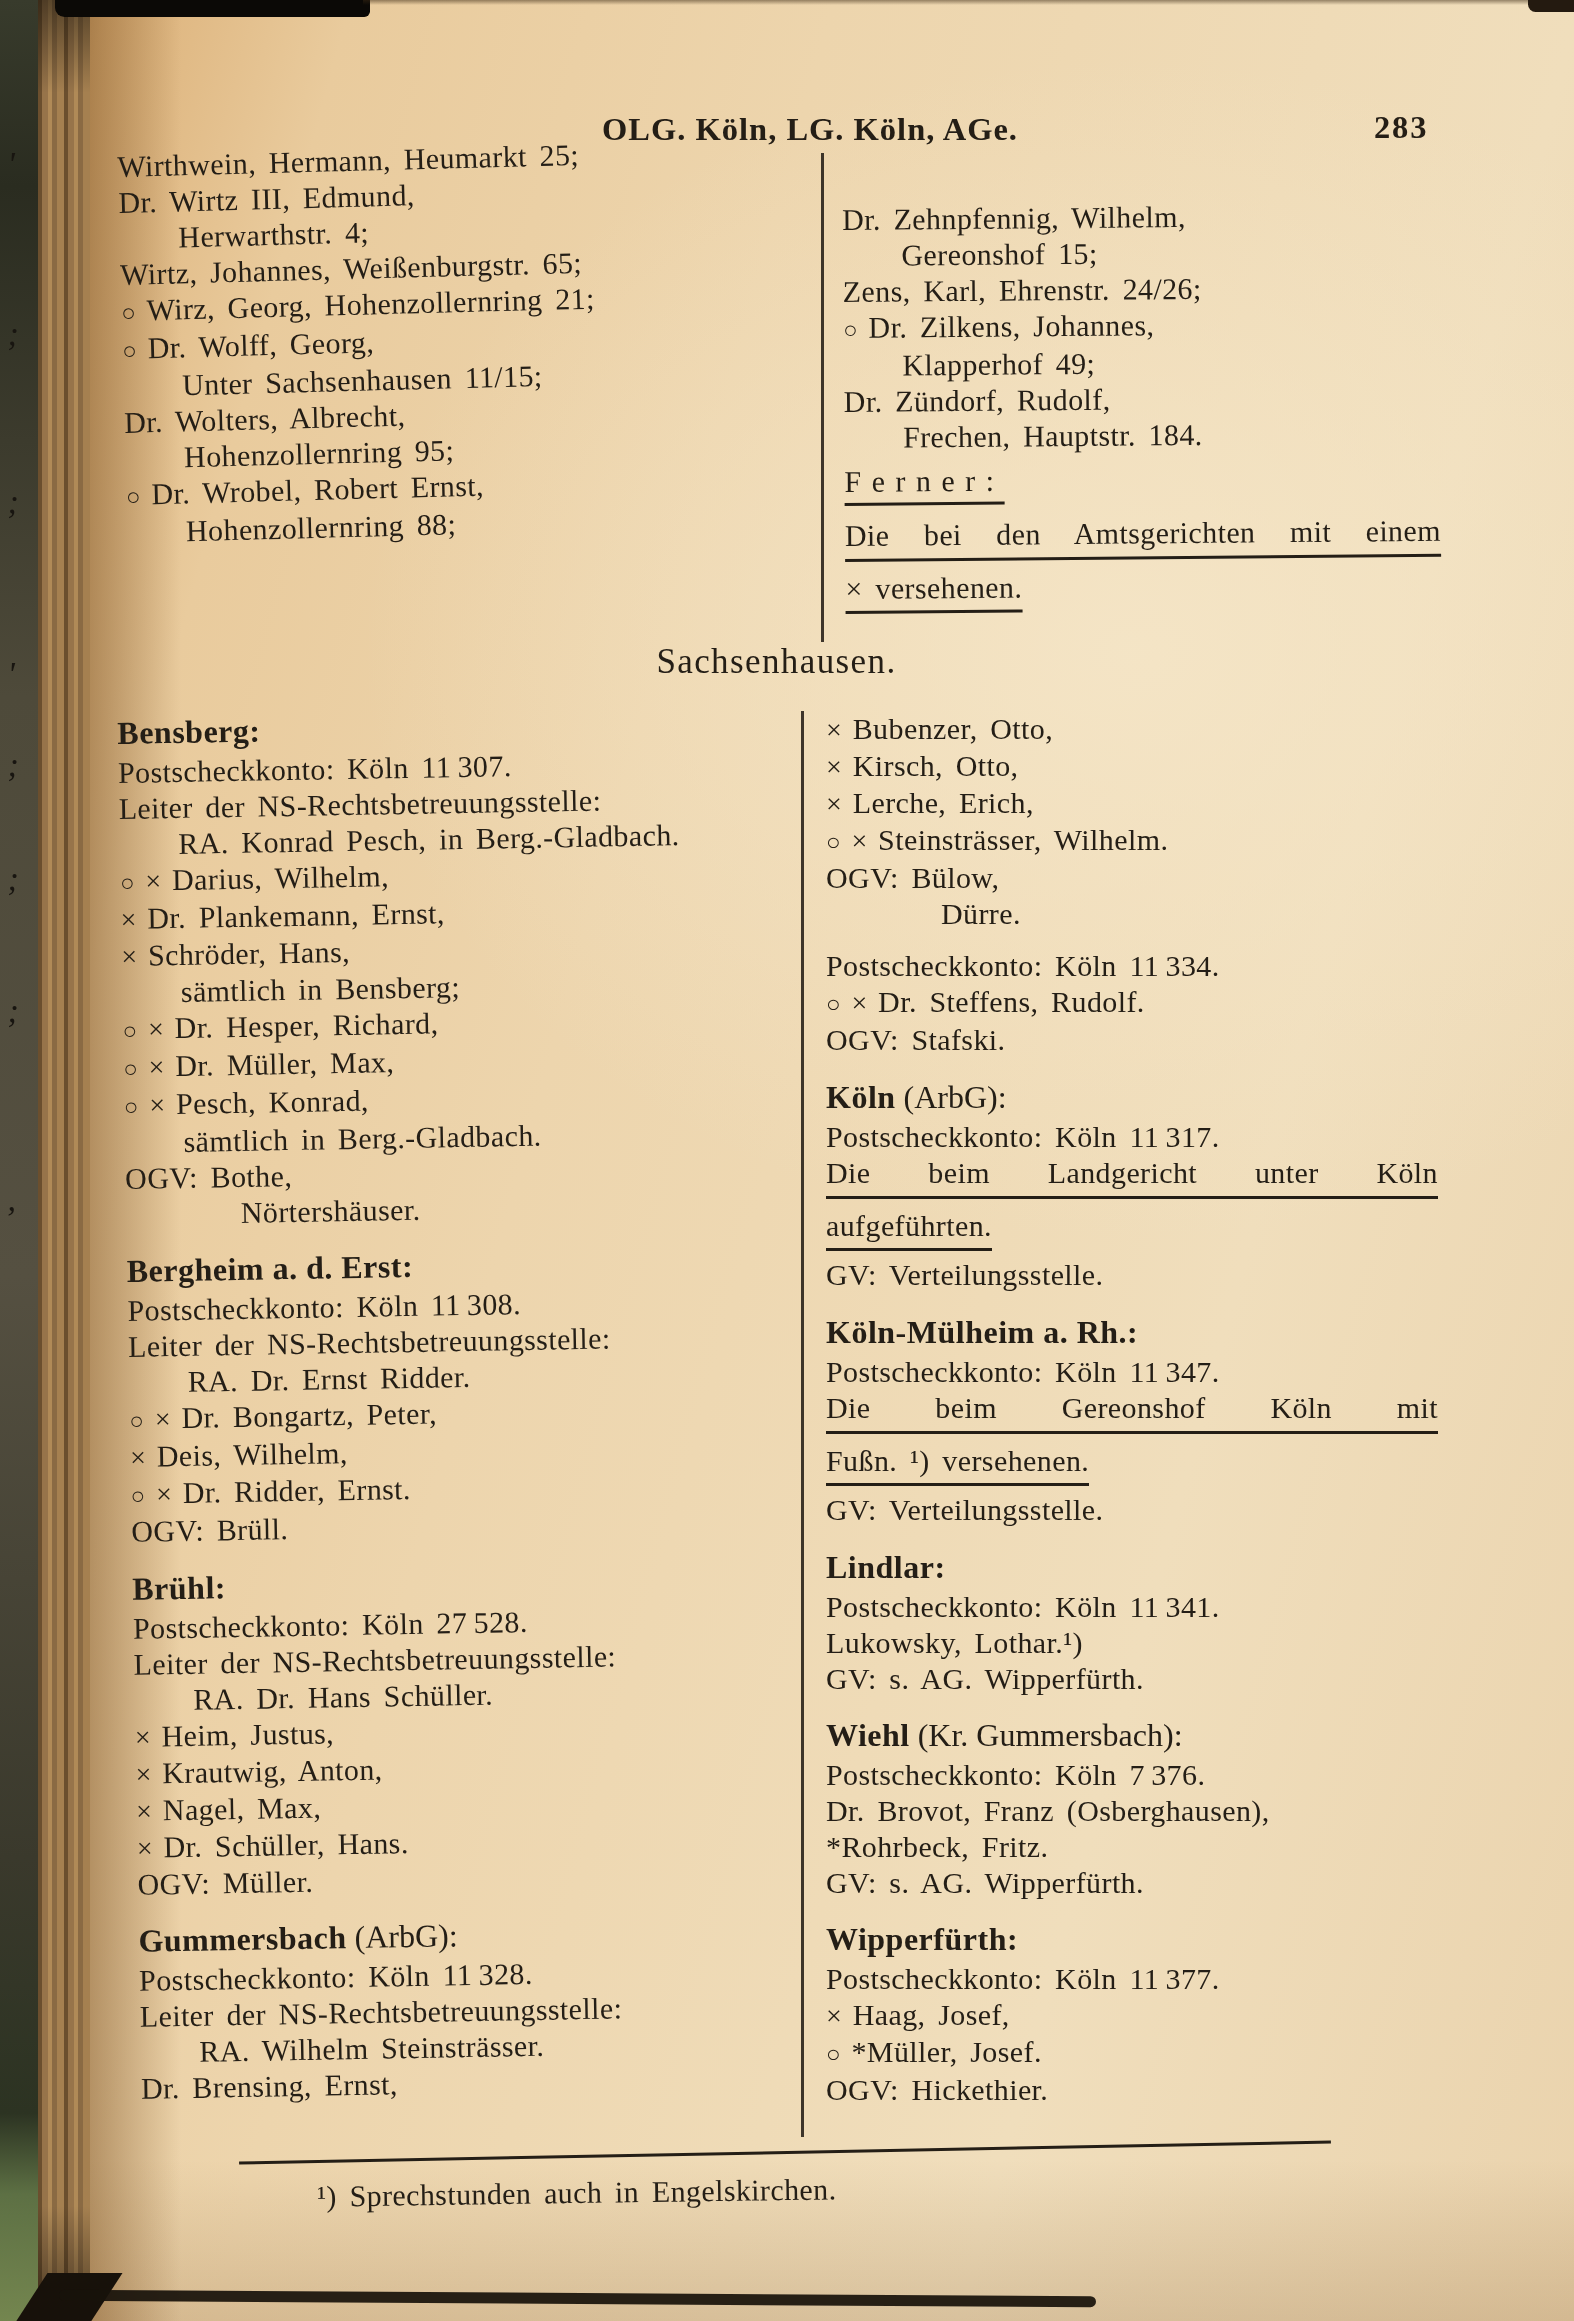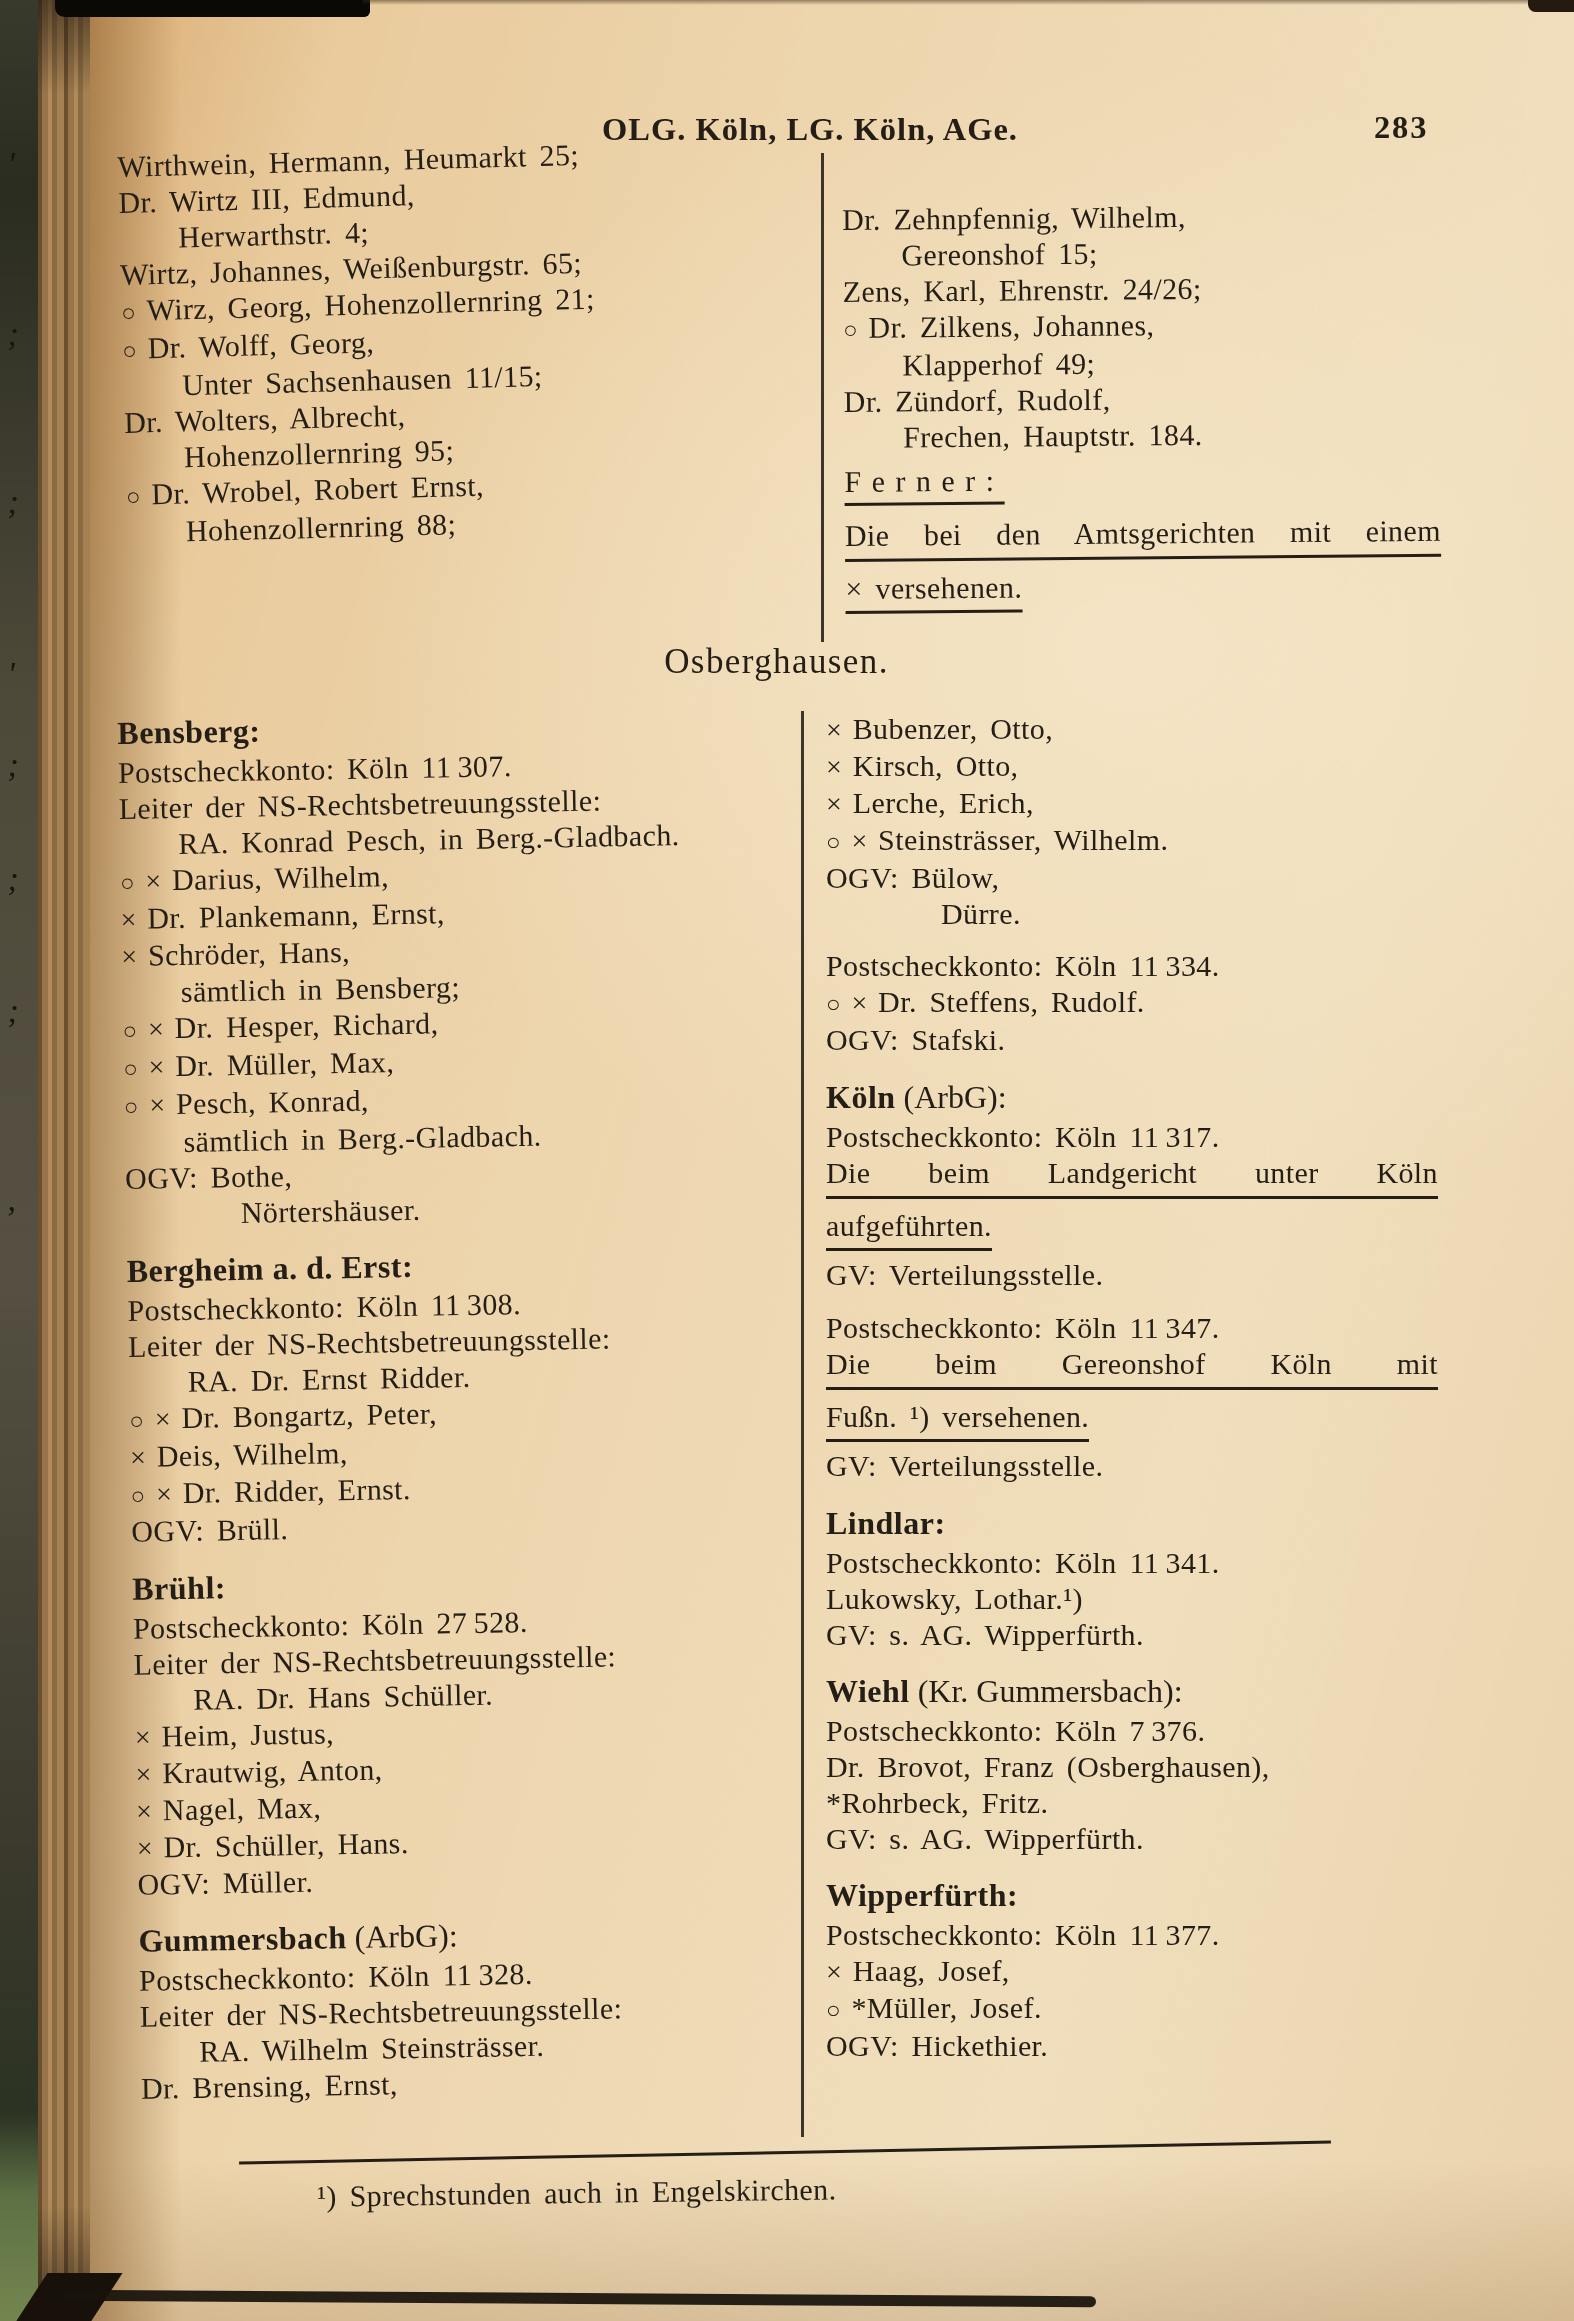--- a/index.html
+++ b/index.html
@@ -118,21 +118,21 @@
             <div class="line ind1"><span>Frechen, Hauptstr. 184.</span></div>
           </div>
         <div class="ferner">
           <span class="ferner-label">Ferner:</span>
           <div class="line just ul">Die bei den Amtsgerichten mit einem</div>
           <div class="line"><span class="ul-fit">× versehenen.</span></div>
         </div>
       </div>
     </div>
 
-    <div class="section-heading">Osberghausen.</div>
+    <div class="section-heading">Sachsenhausen.</div>
 
     <div class="courts-block">
       <div class="ccol-left">
           <div class="court-section">
             <div class="court-heading"><span class="hb">Bensberg:</span></div>
             <div class="line"><span>Postscheckkonto: Köln 11 307.</span></div>
             <div class="line"><span>Leiter der NS-Rechtsbetreuungsstelle:</span></div>
             <div class="line ind1"><span>RA. Konrad Pesch, in Berg.-Gladbach.</span></div>
             <div class="line"><span class="marker circle">○</span><span class="marker cross">×</span><span>Darius, Wilhelm,</span></div>
             <div class="line"><span class="marker cross">×</span><span>Dr. Plankemann, Ernst,</span></div>
@@ -190,20 +190,21 @@
             <div class="line"><span>OGV: Stafski.</span></div>
           </div>
           <div class="court-section">
             <div class="court-heading"><span class="hb">Köln</span><span class="hn"> (ArbG):</span></div>
             <div class="line"><span>Postscheckkonto: Köln 11 317.</span></div>
             <div class="line just ul"><span>Die beim Landgericht unter Köln</span></div>
             <div class="line"><span class="ul-fit">aufgeführten.</span></div>
             <div class="line"><span>GV: Verteilungsstelle.</span></div>
           </div>
           <div class="court-section">
+            <div class="court-heading"><span class="hb">Köln-Mülheim a. Rh.:</span></div>
             <div class="line"><span>Postscheckkonto: Köln 11 347.</span></div>
             <div class="line just ul"><span>Die beim Gereonshof Köln mit</span></div>
             <div class="line"><span class="ul-fit">Fußn. ¹) versehenen.</span></div>
             <div class="line"><span>GV: Verteilungsstelle.</span></div>
           </div>
           <div class="court-section">
             <div class="court-heading"><span class="hb">Lindlar:</span></div>
             <div class="line"><span>Postscheckkonto: Köln 11 341.</span></div>
             <div class="line"><span>Lukowsky, Lothar.¹)</span></div>
             <div class="line"><span>GV: s. AG. Wipperfürth.</span></div>

